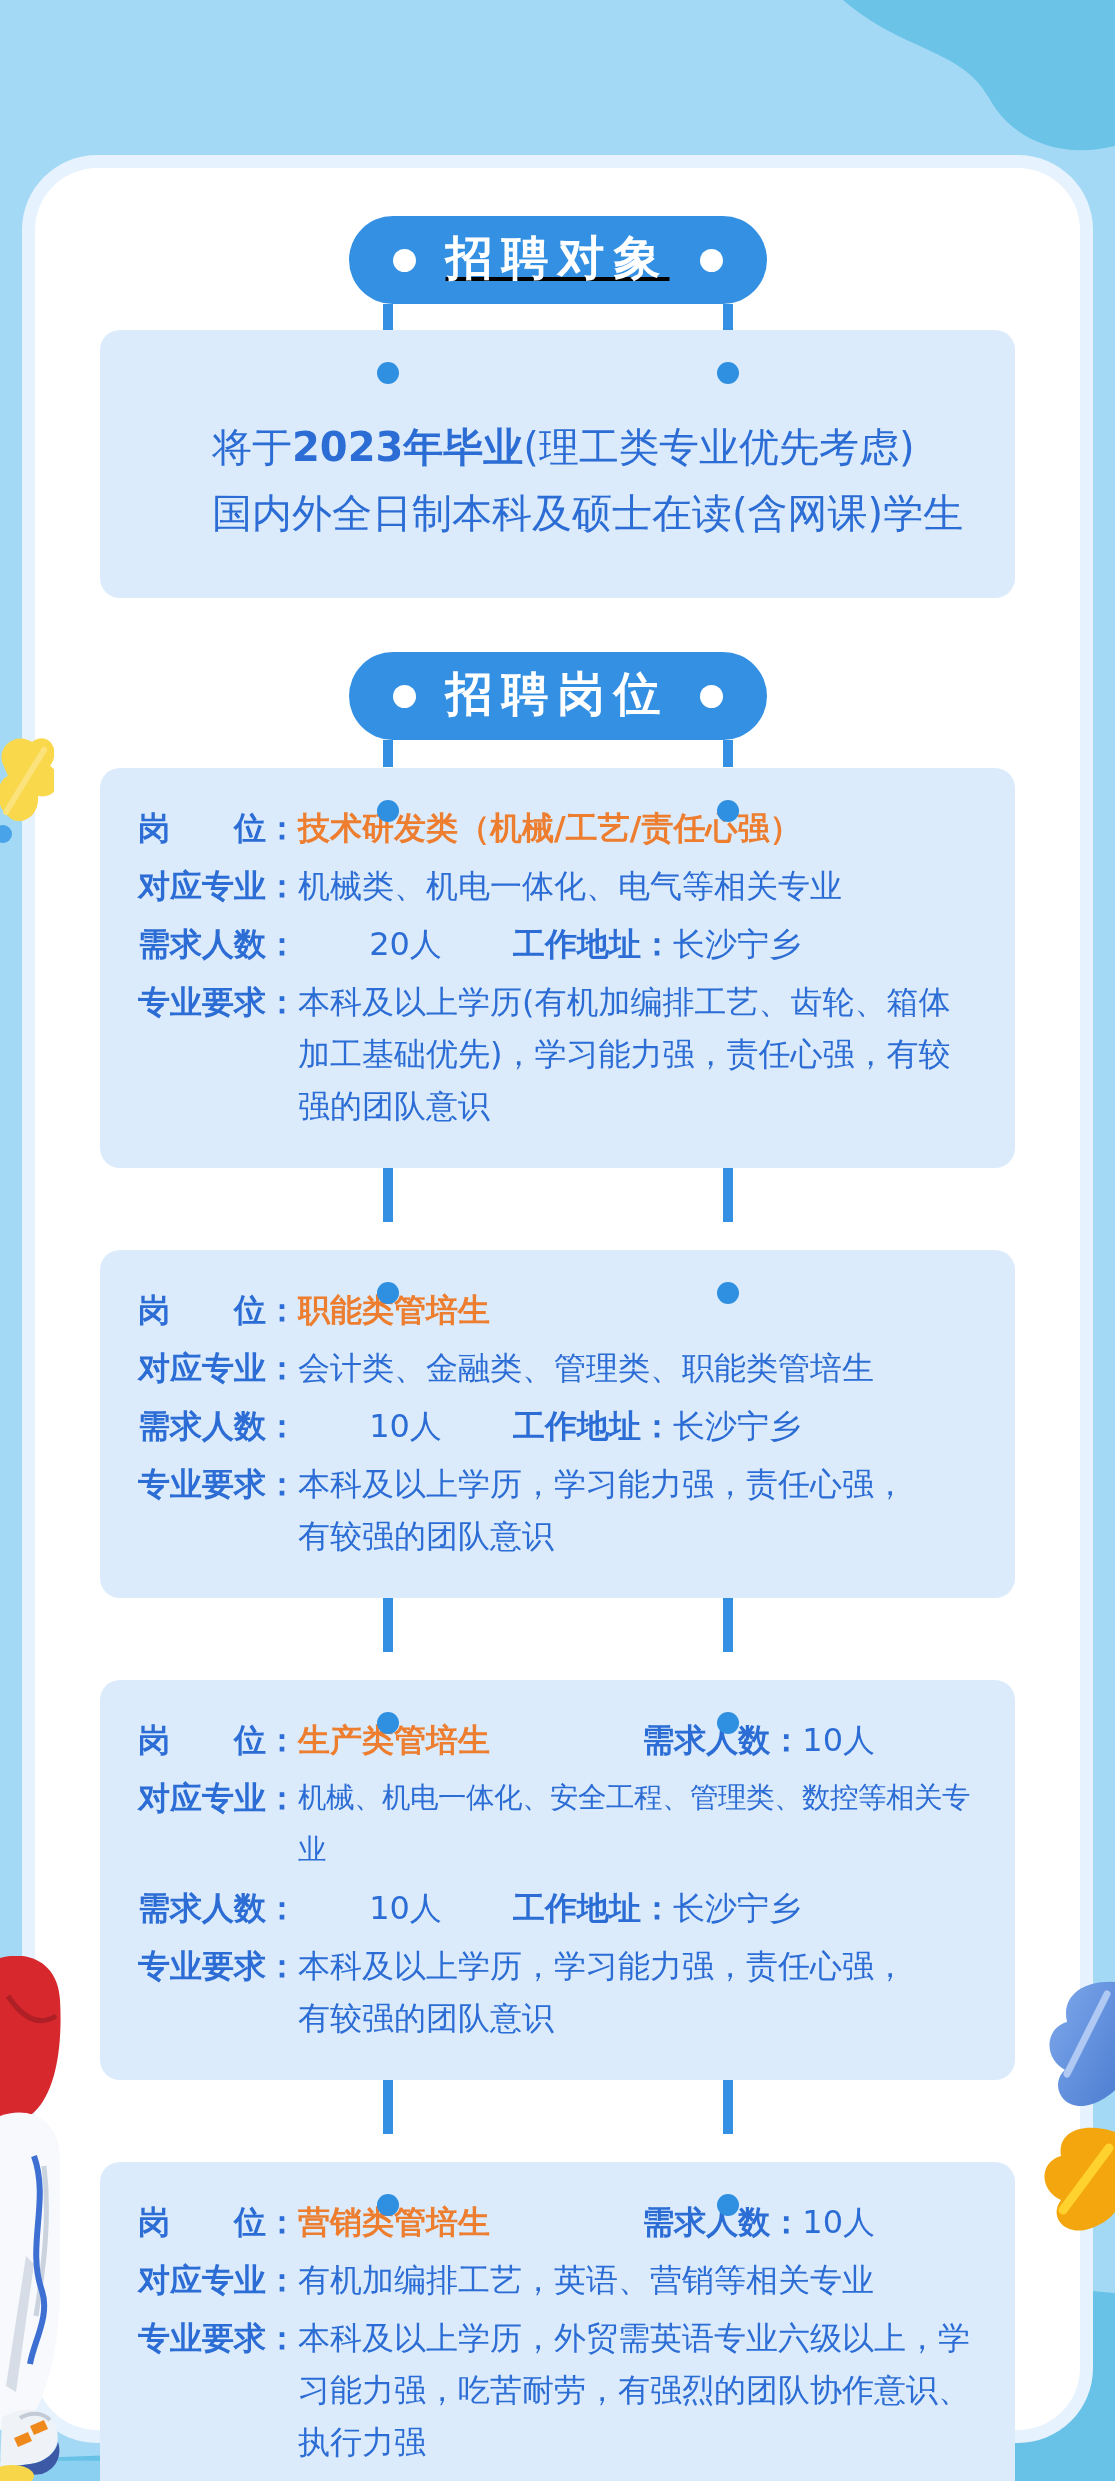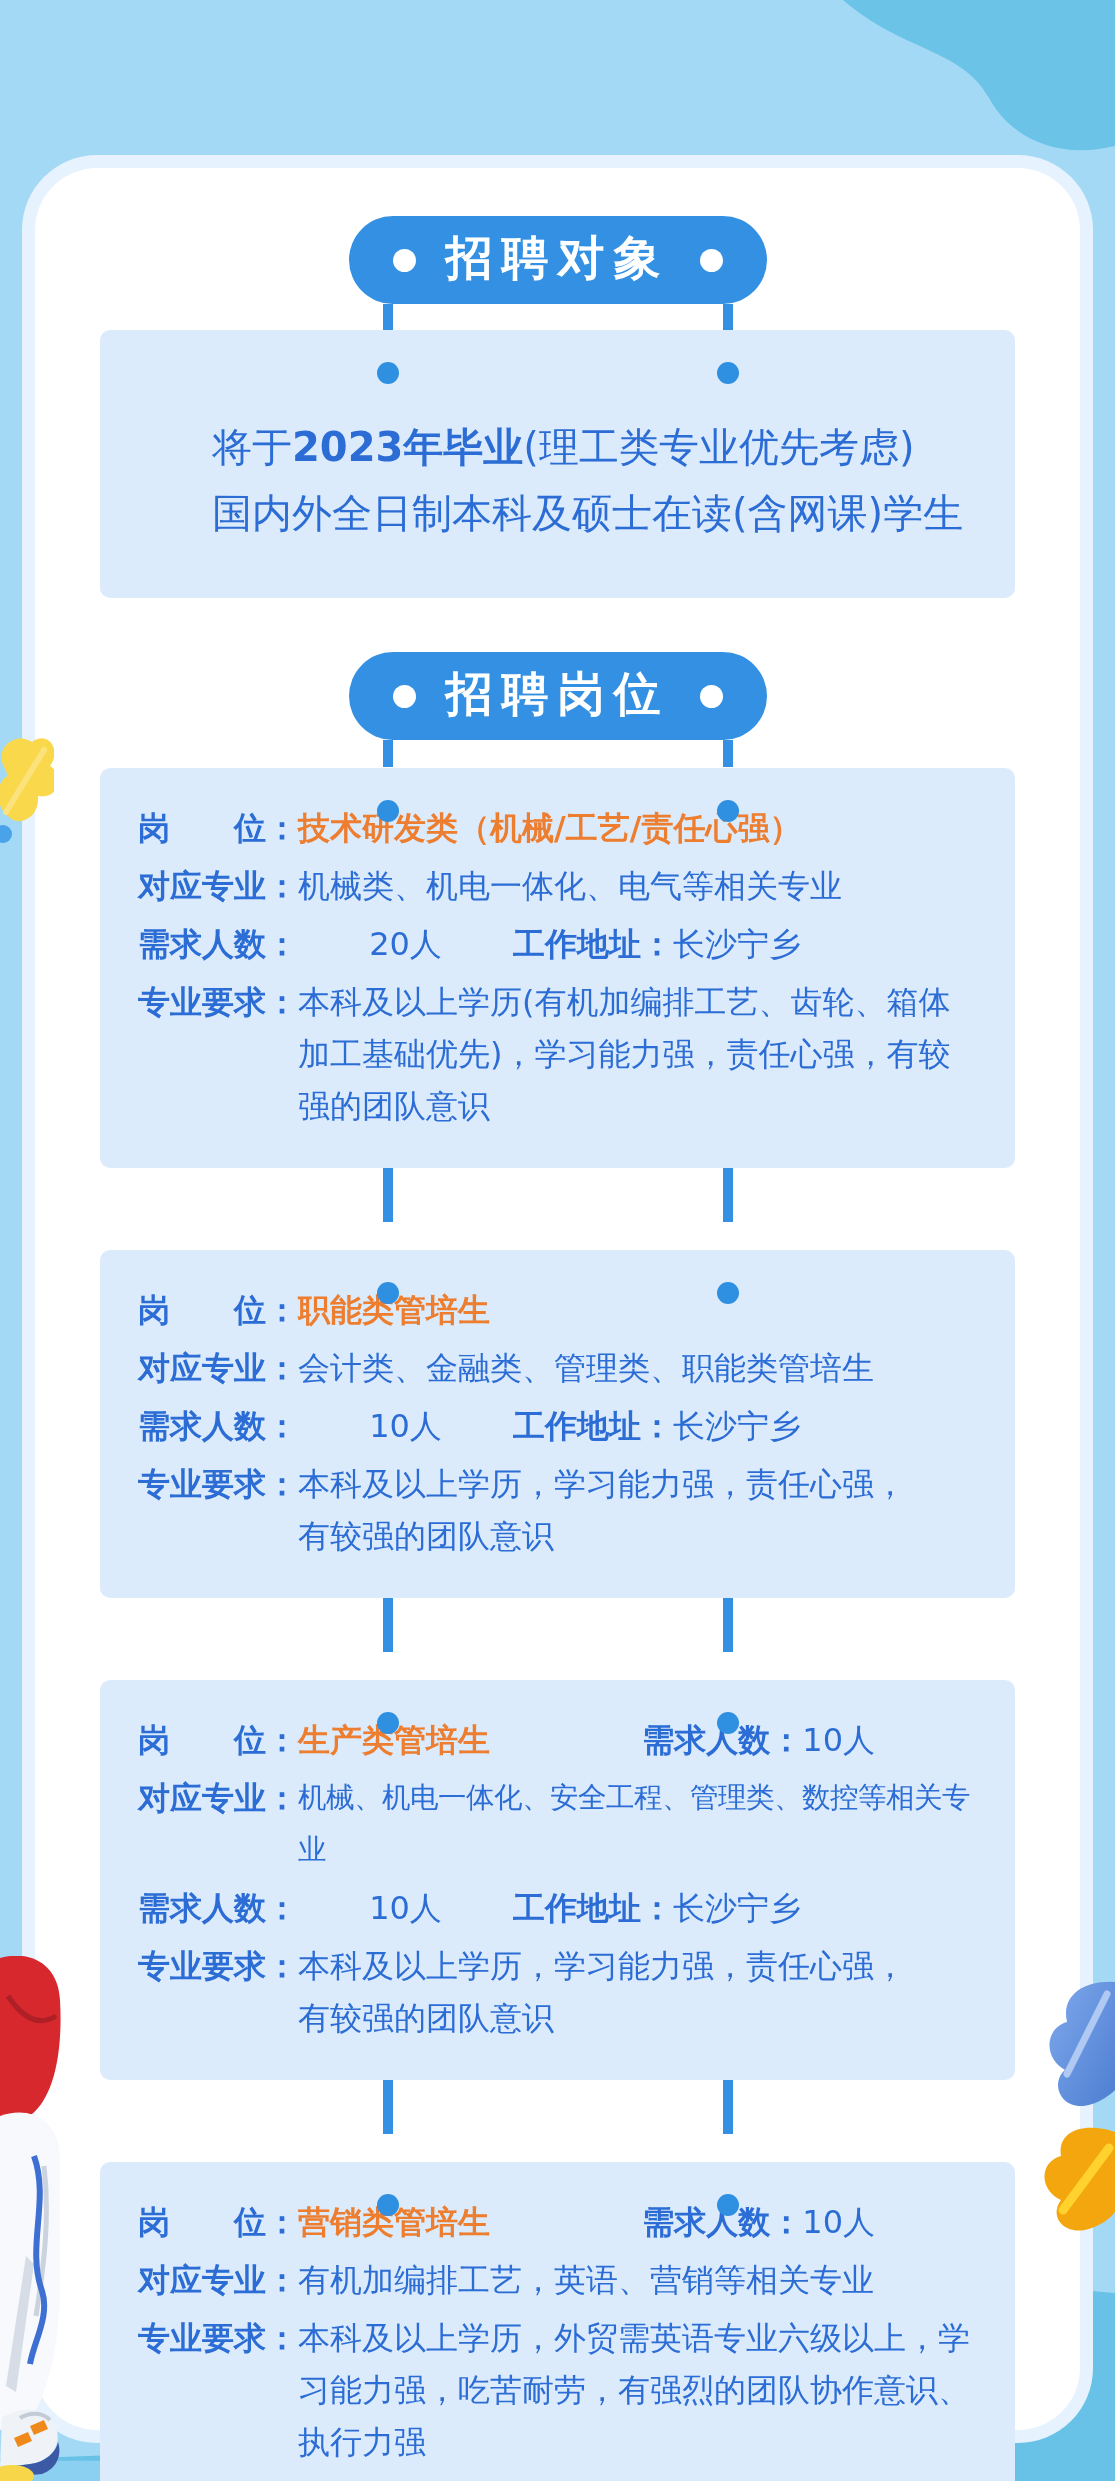--- a/index.html
+++ b/index.html
@@ -8,33 +8,33 @@
        font-family:"DejaVu Sans","Liberation Sans",sans-serif;}
   
   .bg-corner{position:absolute;top:0;right:0;z-index:1;}
   .bg-bottom{position:absolute;bottom:0;left:0;z-index:1;}
   
   .container{position:absolute;left:35px;right:35px;top:168px;bottom:51px;
              background:#FFFFFF;border-radius:62px;
              box-shadow:0 0 0 13px #E6F2FD;z-index:2;}
   
   .pill-wrap{display:flex;justify-content:center;position:relative;}
-  .pill-wrap.first{margin-top:48px;}
+  .pill-wrap.first{margin-top:48px;text-decoration:underline;}
   .pill-wrap.second{margin-top:54px;}
   .pill{background:#3390E2;color:#fff;height:88px;border-radius:44px;
         display:flex;align-items:center;gap:30px;padding:0 44px;
         font-size:47px;font-weight:900;letter-spacing:9px;}
   .pill .pdot{width:23px;height:23px;border-radius:50%;background:#fff;flex:none;}
   .pill-title{white-space:pre;transform:translateY(-2px);}
   .stem{position:absolute;top:100%;width:10px;background:#3390E2;}
   .stem.l{left:calc(50% - 175px);}
   .stem.r{left:calc(50% + 165px);}
   .pill-wrap .stem{height:27px;}
   
-  .card{position:relative;margin:26px 65px 0;background:#DCEBFB;border-radius:10px;
+  .card{position:relative;margin:26px 65px 0;background:#DCEBFB;border-radius:20px;
         color:#2C6DD5;}
   .card .cdot{position:absolute;top:32px;width:22px;height:22px;border-radius:50%;
               background:#2F8FE1;}
   .cdot.l{left:calc(50% - 181px);}
   .cdot.r{left:calc(50% + 159px);}
   .intro-card{padding:84px 50px 52px 112px;font-size:40px;line-height:66px;}
   .job-card{margin-top:28px;padding:34px 35px 36px 38px;font-size:32px;}
   .row{display:flex;line-height:52px;margin-bottom:6px;align-items:flex-start;}
   .row:last-child{margin-bottom:0;}
   .lbl{font-weight:bold;white-space:pre;flex:none;}

